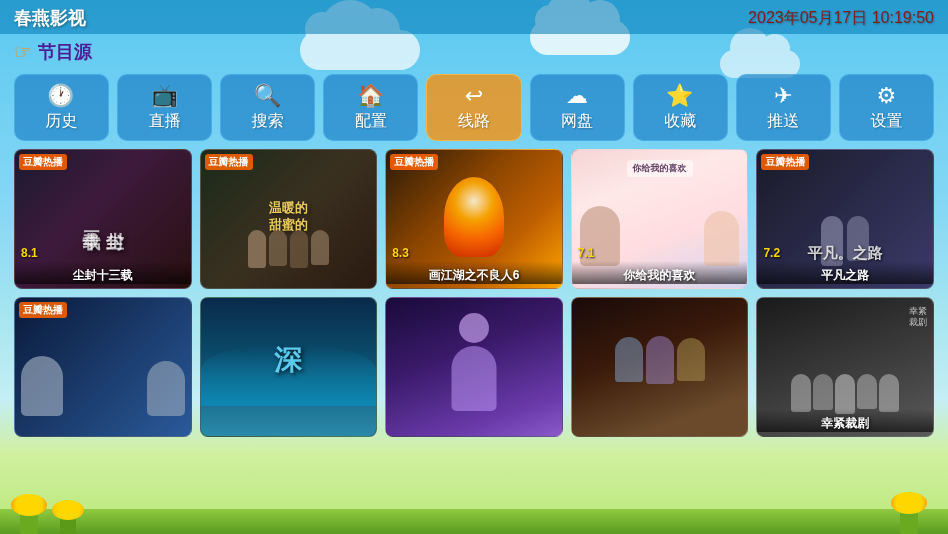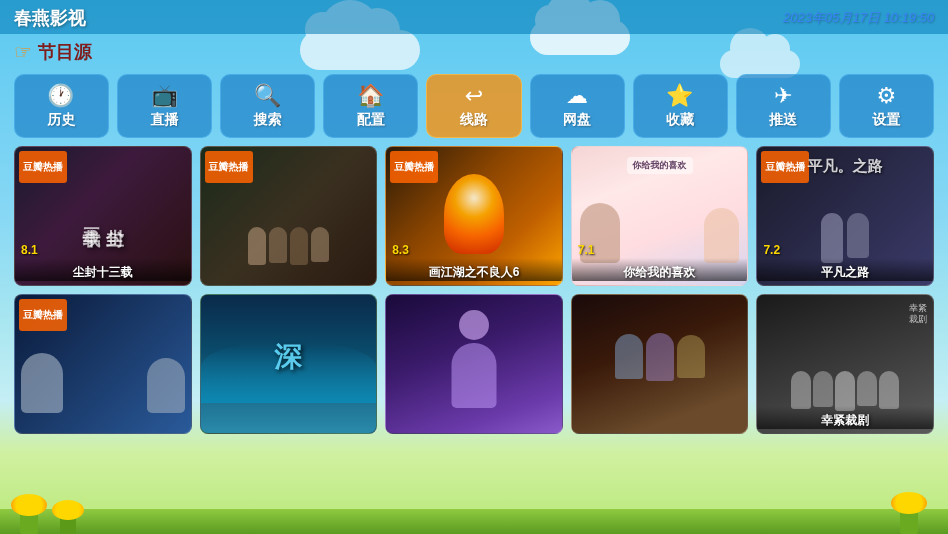--- a/index.html
+++ b/index.html
@@ -43,41 +43,40 @@
       padding: 6px 14px 4px 14px;
       background: rgba(0,120,180,0.55);
     }
     .app-title {
       color: #fff;
       font-size: 18px;
       font-weight: bold;
       text-shadow: 1px 1px 3px rgba(0,0,0,0.4);
     }
     .datetime {
-      color: #3b82f6;
-      font-size: 13px;
+      color: #7f1d1d;
+      font-size: 16px;
       text-shadow: 1px 1px 2px rgba(0,0,0,0.3);
-      font-style: italic;
     }
 
     
     .section-header {
       position: relative;
       z-index: 10;
       display: flex;
       align-items: center;
       padding: 6px 14px;
       gap: 6px;
     }
     .section-arrow {
       color: #ff8800;
       font-size: 20px;
     }
     .section-title {
-      color: #7f1d1d;
+      color: #4c1d95;
       font-size: 18px;
       font-weight: bold;
     }
 
     
     .nav-grid {
       position: relative;
       z-index: 10;
       display: flex;
       gap: 8px;
@@ -100,22 +99,22 @@
       border-color: rgba(255,200,80,0.6);
     }
     .nav-icon {
       font-size: 22px;
       color: #fff;
       margin-bottom: 4px;
       line-height: 1;
     }
     .nav-label {
       color: #fff;
-      font-size: 14px;
-      font-weight: 700;
+      font-size: 16px;
+      font-weight: 400;
       text-shadow: 1px 1px 2px rgba(0,0,0,0.3);
     }
 
     
     .content-area {
       position: relative;
       z-index: 10;
       padding: 0 14px;
       display: flex;
       flex-direction: column;
@@ -137,21 +136,21 @@
       background: #2a2a3a;
       border: 1px solid rgba(255,255,255,0.2);
     }
     .movie-card .badge {
       position: absolute;
       top: 4px;
       left: 4px;
       background: rgba(255,100,0,0.85);
       color: #fff;
       font-size: 10px;
-      padding: 9px 4px;
+      padding: 1px 4px;
       border-radius: 3px;
       font-weight: bold;
     }
     .movie-card .rating {
       position: absolute;
       bottom: 28px;
       left: 6px;
       color: #ffd700;
       font-size: 12px;
       font-weight: bold;
@@ -288,20 +287,21 @@
 
     <div class="movie-card card-c1">
       <div class="badge">豆瓣热播</div>
       <div class="poster-text vertical">尘封<br>十三载</div>
       <div class="rating">8.1</div>
       <div class="title">尘封十三载</div>
     </div>
 
     <div class="movie-card card-c2">
       <div class="badge">豆瓣热播</div>
+      <div class="poster-text" style="font-size:13px;color:rgba(255,220,100,0.9);">温暖的<br>甜蜜的</div>
       <div style="position:absolute;bottom:20px;left:0;right:0;display:flex;justify-content:center;gap:3px;">
         <div style="width:18px;height:38px;background:rgba(180,150,120,0.6);border-radius:9px 9px 3px 3px;"></div>
         <div style="width:18px;height:36px;background:rgba(160,130,100,0.5);border-radius:9px 9px 3px 3px;"></div>
         <div style="width:18px;height:38px;background:rgba(140,110,80,0.5);border-radius:9px 9px 3px 3px;"></div>
         <div style="width:18px;height:35px;background:rgba(180,150,120,0.5);border-radius:9px 9px 3px 3px;"></div>
       </div>
     </div>
 
     <div class="movie-card card-c3">
       <div class="badge">豆瓣热播</div>
@@ -323,21 +323,21 @@
       <div class="rating">7.1</div>
       <div class="title">你给我的喜欢</div>
     </div>
 
     <div class="movie-card card-c5">
       <div class="badge">豆瓣热播</div>
       <div style="position:absolute;bottom:22px;left:0;right:0;display:flex;justify-content:center;gap:4px;">
         <div style="width:22px;height:50px;background:rgba(150,150,180,0.6);border-radius:11px 11px 4px 4px;"></div>
         <div style="width:22px;height:45px;background:rgba(130,130,160,0.6);border-radius:11px 11px 4px 4px;"></div>
       </div>
-      <div style="position:absolute;inset:10px 6px 25px;display:flex;align-items:flex-start;justify-content:center;">
+      <div style="position:absolute;inset:10px 6px 25px;display:flex;align-items:flex-end;justify-content:center;">
         <span style="color:rgba(255,255,255,0.8);font-size:15px;font-weight:bold;text-shadow:1px 1px 3px rgba(0,0,0,0.8);">平凡。之路</span>
       </div>
       <div class="rating">7.2</div>
       <div class="title">平凡之路</div>
     </div>
 
   </div>
 
   <div class="movie-row">
 

